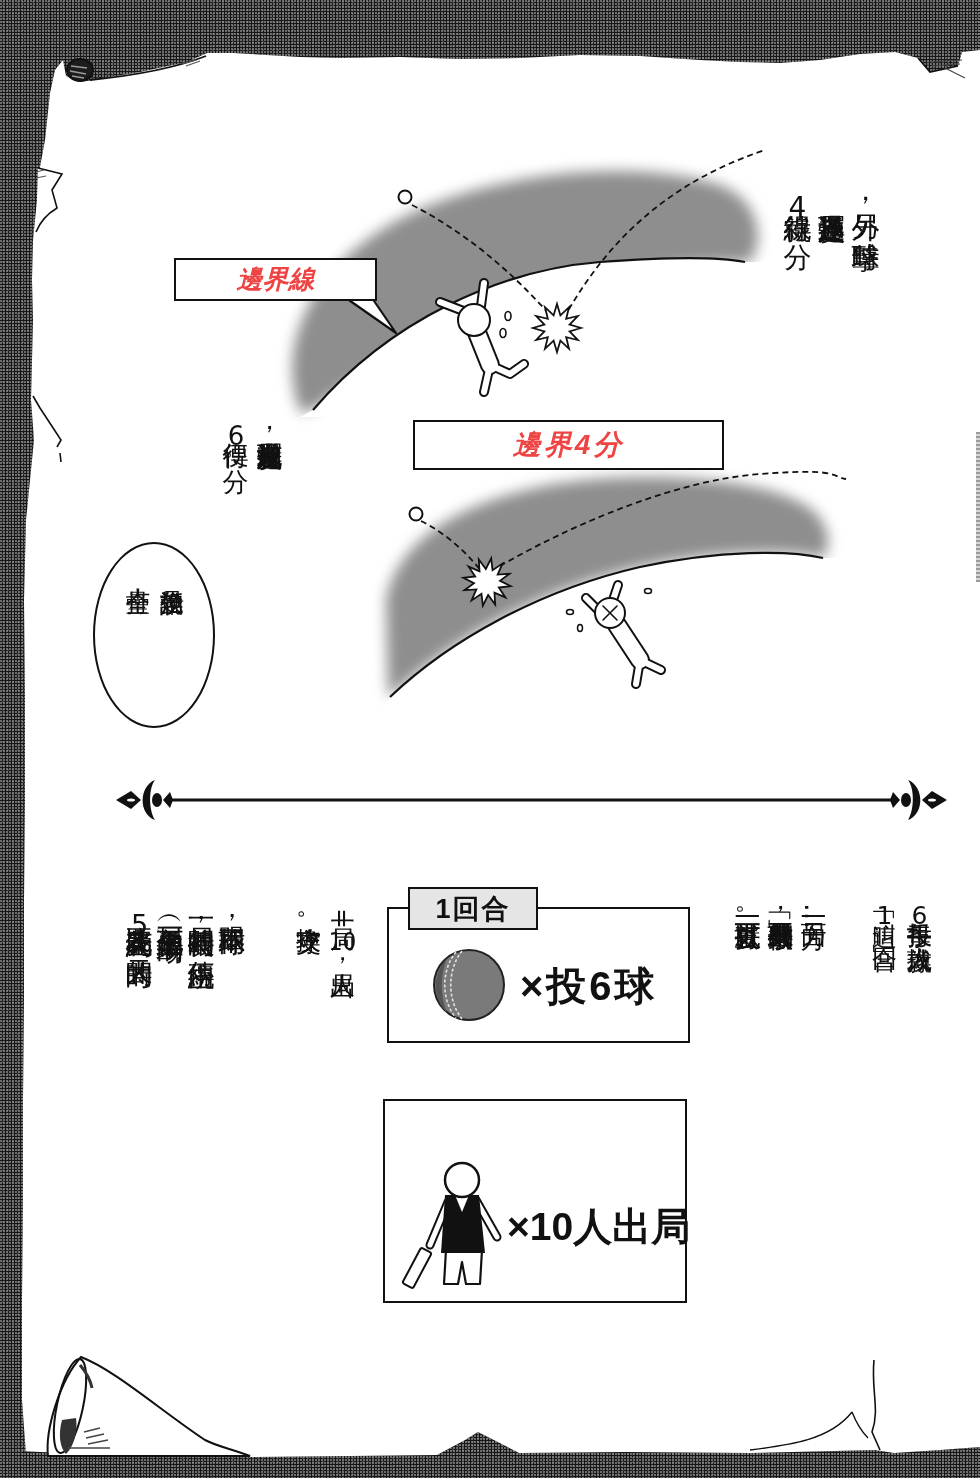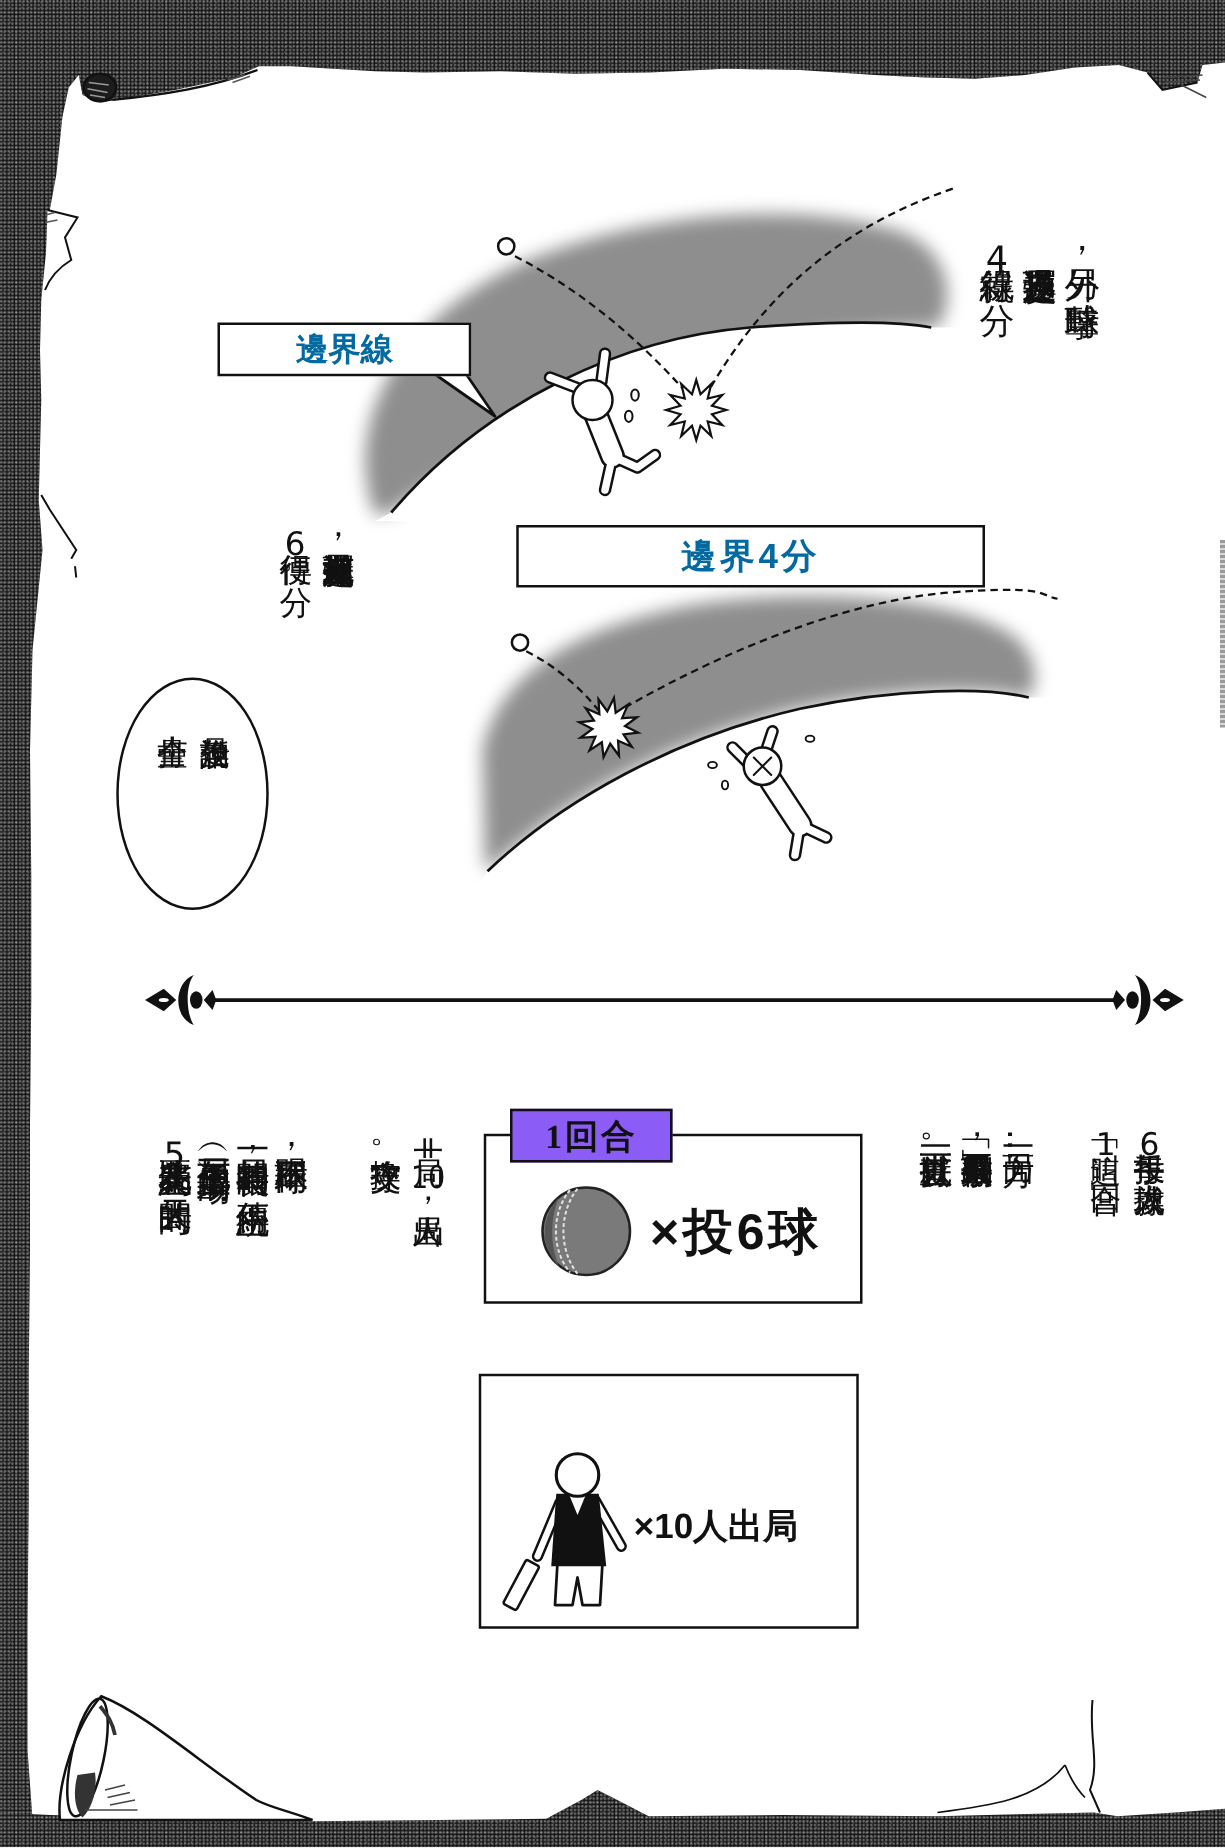--- a/index.html
+++ b/index.html
@@ -56,36 +56,37 @@
   .art-layer { position: absolute; left: 0; top: 0; z-index: 2; }
   
   .lbl {
     position: absolute; z-index: 3;
     box-sizing: border-box;
     border: 2.5px solid #111111;
     background: #ffffff;
     display: flex; align-items: center; justify-content: center;
     font-family: "Liberation Sans", "DejaVu Sans", sans-serif;
     font-weight: 700;
-    color: #0369a1;
+    color: #ef4444;
     white-space: nowrap;
+    font-style: italic;
   }
   .panel {
     position: absolute; z-index: 3;
     box-sizing: border-box;
     border: 2.5px solid #111111;
     background: transparent;
   }
   .tab {
     position: absolute; z-index: 4;
     box-sizing: border-box;
     border: 2.5px solid #111111;
-    background: #8b5cf6;
+    background: #e5e5e5;
     display: flex; align-items: center; justify-content: center;
-    font-family: Liberation Serif, serif;
+    font-family: Liberation Sans, sans-serif;
     font-weight: 700;
     white-space: nowrap;
   }
   .panel-text {
     position: absolute; z-index: 4;
     font-family: "Liberation Sans", "DejaVu Sans", sans-serif;
     font-weight: 700;
     white-space: nowrap;
     line-height: 1;
     text-align: right;
@@ -229,32 +230,32 @@
       <path d="M446,1250 L444,1284 L458,1284 L462,1262 L466,1284 L480,1284 L482,1250 Z" fill="#fff" stroke="#111" stroke-width="2.2"></path>
       <path d="M445,1195 L479,1195 L485,1253 L441,1253 Z" fill="#111"></path>
       <path d="M455,1195 L462,1212 L469,1195 Z" fill="#fff"></path>
       <circle cx="462" cy="1180" r="17" fill="#fff" stroke="#111" stroke-width="2.5"></circle>
     </g>
   </svg>
 
   <div class="lbl" style="left:174px; top:258px; width:203px; height:43px; font-size:26px;">
     <span>邊界線</span>
   </div>
-  <div class="lbl" style="left:413px; top:420px; width:375px; height:50px; font-size:28px; letter-spacing:3px;">
+  <div class="lbl" style="left:413px; top:420px; width:311px; height:50px; font-size:28px; letter-spacing:3px;">
     <span>邊界4分</span>
   </div>
 
   <div class="panel" style="left:387px; top:907px; width:303px; height:136px;"></div>
   <div class="tab" style="left:408px; top:887px; width:130px; height:43px; font-size:27px; letter-spacing:2px;">
     <span>1回合</span>
   </div>
   <div class="panel-text" style="left:520px; top:966px; font-size:40px; letter-spacing:3px;">×投6球</div>
 
   <div class="panel" style="left:383px; top:1099px; width:304px; height:204px;"></div>
-  <div class="panel-text" style="left:507px; top:1207px; font-size:28px;">×10人出局</div>
+  <div class="panel-text" style="left:507px; top:1207px; font-size:39px;">×10人出局</div>
 
   <div class="bubble"></div>
   <div class="vt" style="left:121px; top:572px; width:68px; height:140px; font-size:24px; line-height:34px; font-family:'DejaVu Serif', serif;">
     <span class="col">換句話說是</span>
     <span class="col">全壘打！</span>
   </div>
 
   <div class="vt" style="left:780px; top:193px; width:102px; height:200px; font-size:28px; line-height:34px;">
     <span class="col">另外，擊球時</span>
     <span class="col">反彈越過邊界</span>

